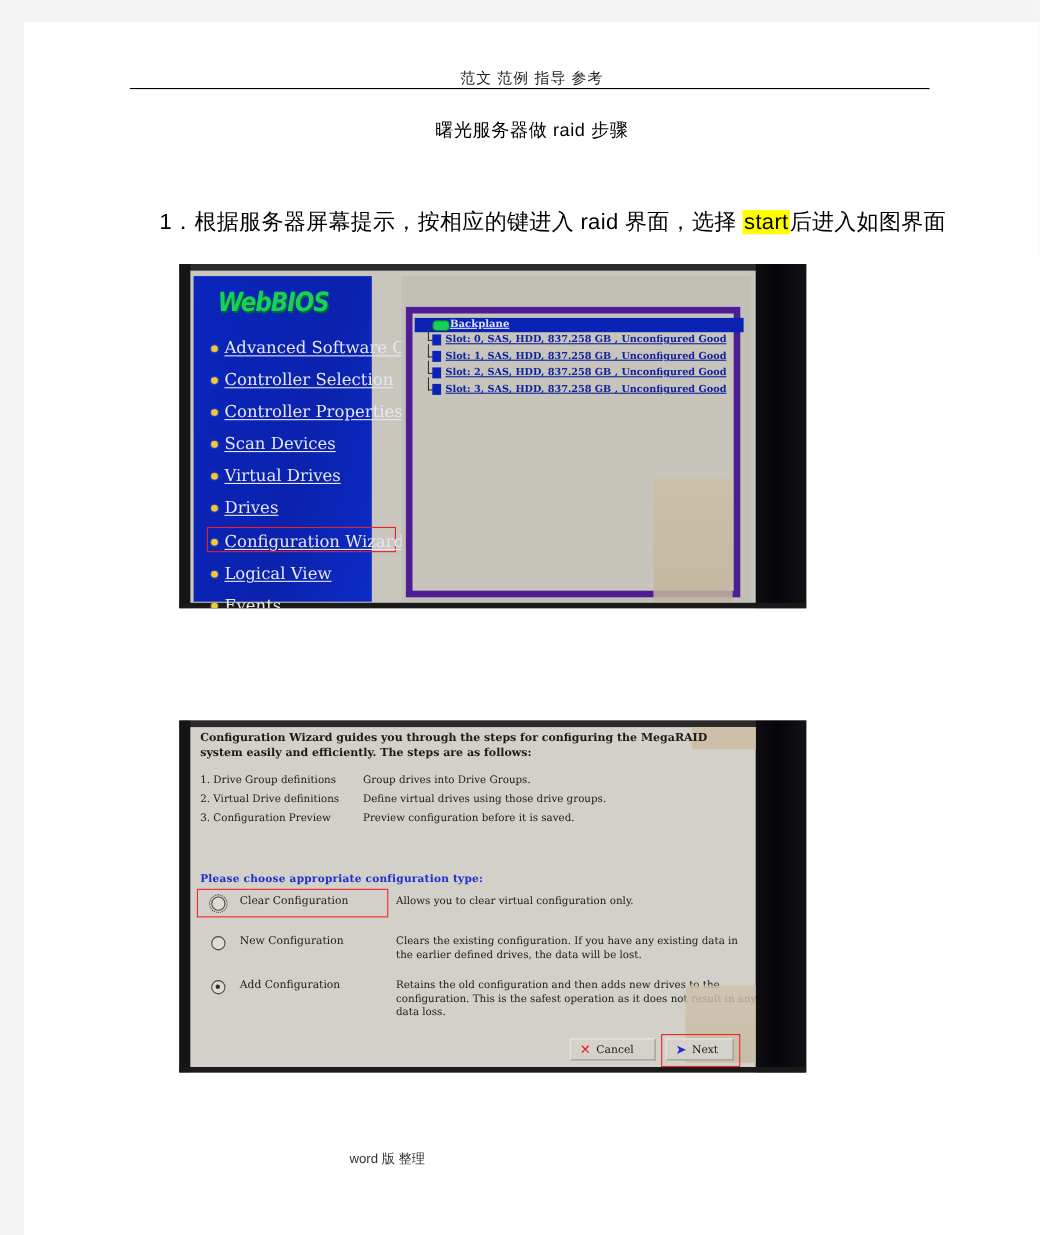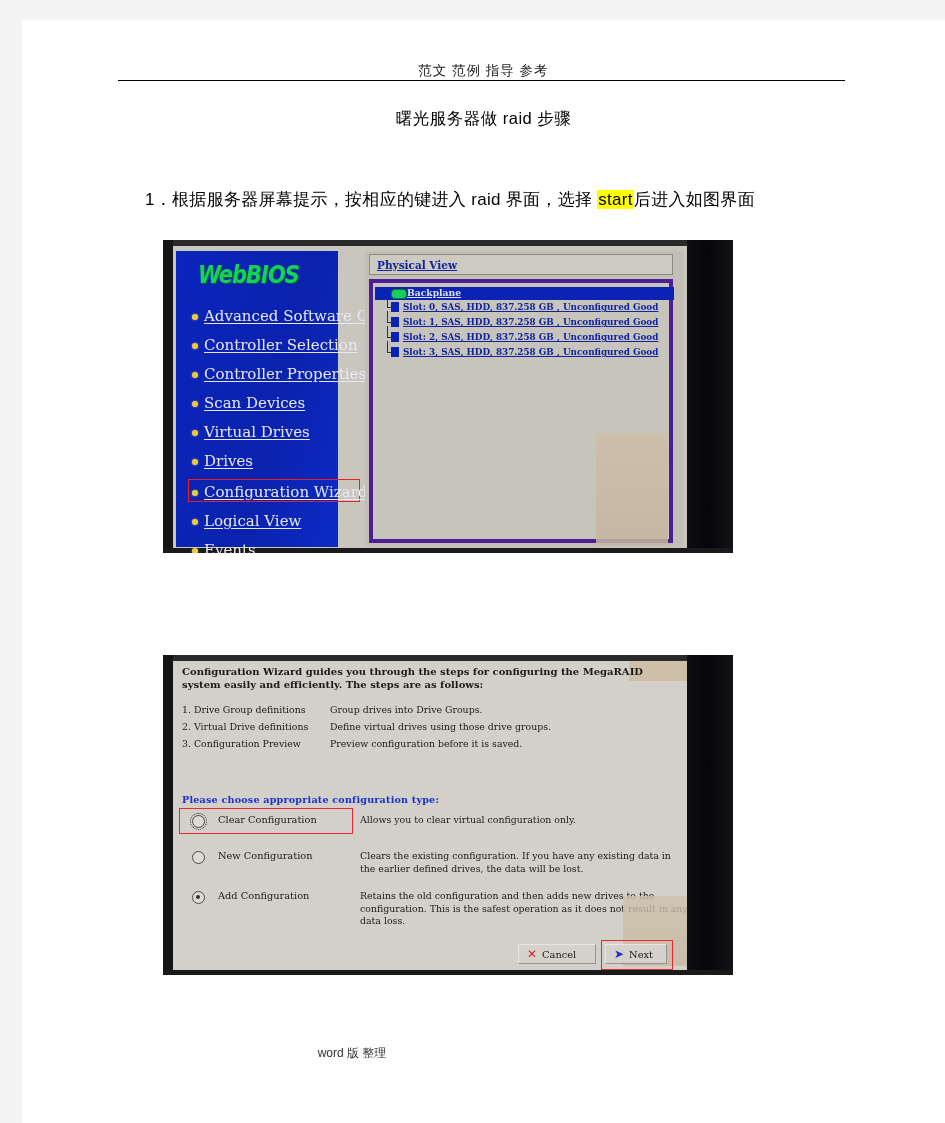--- a/index.html
+++ b/index.html
@@ -44,21 +44,21 @@
     left: 0;
     top: 88px;
     width: 923px;
     text-align: center;
     font-size: 16.5px;
     color: #000;
     letter-spacing: 0.5px;
   }
   .step {
     position: absolute;
-    font-size: 17px;
+    font-size: 20px;
     color: #000;
     white-space: nowrap;
     letter-spacing: 0.3px;
   }
   .step1 { left: 123px; top: 168px; }
   .step2 { left: 143px; top: 593px; }
   .hl {
     background: #ffff00;
     padding: 0 1px;
   }
@@ -127,21 +127,21 @@
   }
   .wb-pv-title {
     position:absolute; left:4px; top:3px; width:304px; height:21px;
     background:#cdcac2; border:1px solid #8d8a83;
     font-family:"DejaVu Serif", serif; font-size:10.5px; font-weight:bold;
     color:#12239e; padding:4px 0 0 7px; box-sizing:border-box;
   }
   .wb-pv-title span { text-decoration: underline; }
   .wb-pv-body {
     position:absolute; left:4px; top:28px; width:304px; height:264px;
-    background:#c7c4bc; border:4px solid #4c1d95; box-sizing:border-box;
+    background:#c7c4bc; border:6px solid #4c1d95; box-sizing:border-box;
   }
   .wb-row-sel {
     position:absolute; left:2px; top:4px; width:299px; height:13px;
     background:#0a23b4;
   }
   .wb-bp-text {
     position:absolute; left:34px; top:4px;
     font-family:"DejaVu Serif", serif; font-size:9.2px; font-weight:bold;
     color:#dfe2ff; text-decoration:underline;
   }
@@ -247,21 +247,20 @@
         <div class="wb-item" style="top:114px;"><span class="wb-bullet"></span><span class="lbl">Controller Properties</span></div>
         <div class="wb-item" style="top:143px;"><span class="wb-bullet"></span><span class="lbl">Scan Devices</span></div>
         <div class="wb-item" style="top:172px;"><span class="wb-bullet"></span><span class="lbl">Virtual Drives</span></div>
         <div class="wb-item" style="top:201px;"><span class="wb-bullet"></span><span class="lbl">Drives</span></div>
         <div class="wb-item" style="top:232px;"><span class="wb-bullet"></span><span class="lbl">Configuration Wizard</span></div>
         <div class="wb-item" style="top:261px;"><span class="wb-bullet"></span><span class="lbl">Logical View</span></div>
         <div class="wb-item" style="top:290px;"><span class="wb-bullet"></span><span class="lbl">Events</span></div>
       </div>
 
       <div class="wb-right">
-        <div class="wb-pv-title"><span>Physical View</span></div>
 
         <div class="wb-pv-body">
           <div class="wb-row-sel"></div>
           <div class="wb-bp-icon"></div>
           <div class="wb-bp-text">Backplane</div>
 
           <div class="wb-tree" style="top:13px;"></div>
           <div class="wb-dchip" style="top:19px;"></div>
           <div class="wb-slot" style="top:19px;">Slot: 0, SAS, HDD, 837.258 GB , Unconfigured Good</div>
 

